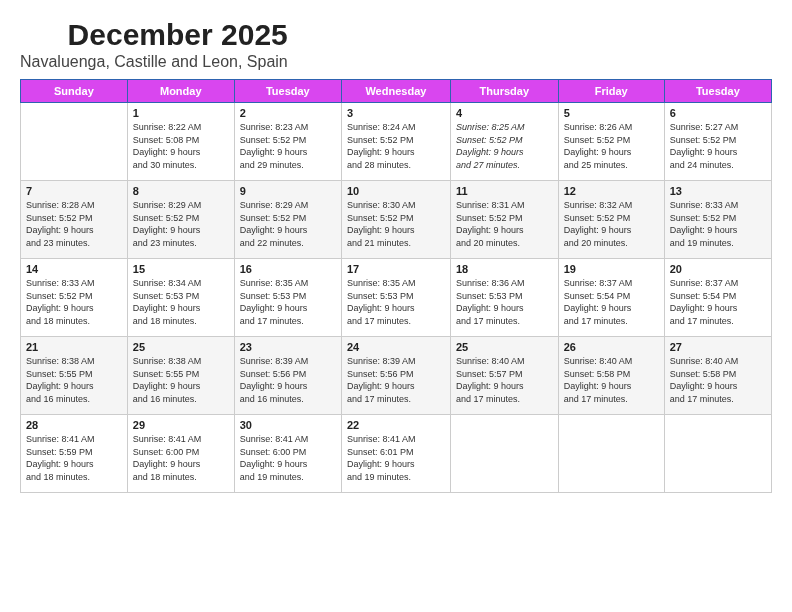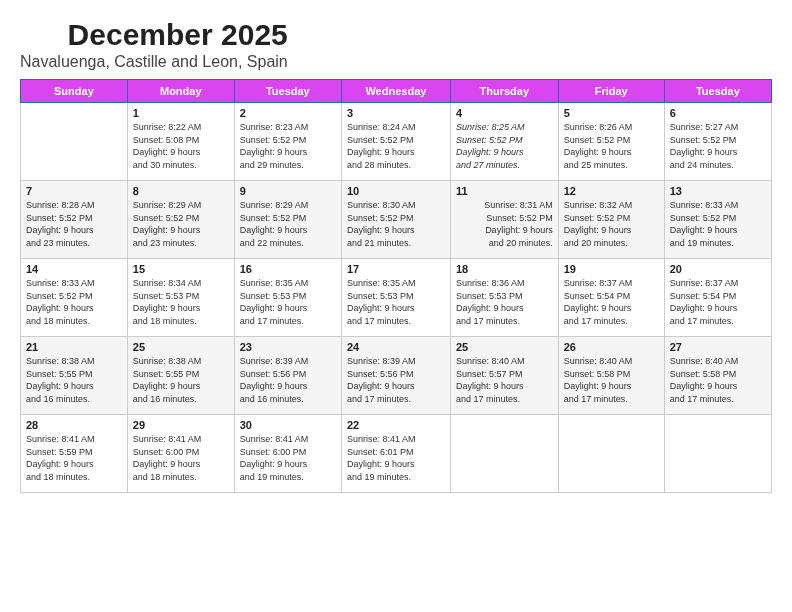--- a/index.html
+++ b/index.html
@@ -191,21 +191,21 @@
           </td>
           <td>
             <div class="day-number">10</div>
             <div class="day-info" style="white-space: pre-line;">Sunrise: 8:30 AM
 Sunset: 5:52 PM
 Daylight: 9 hours
 and 21 minutes.</div>
           </td>
           <td>
             <div class="day-number">11</div>
-            <div class="day-info" style="white-space: pre-line; text-align: right;">Sunrise: 8:31 AM
+            <div class="day-info" style="white-space: pre-line;">Sunrise: 8:31 AM
 Sunset: 5:52 PM
 Daylight: 9 hours
 and 20 minutes.</div>
           </td>
           <td>
             <div class="day-number">12</div>
             <div class="day-info" style="white-space: pre-line;">Sunrise: 8:32 AM
 Sunset: 5:52 PM
 Daylight: 9 hours
 and 20 minutes.</div>

